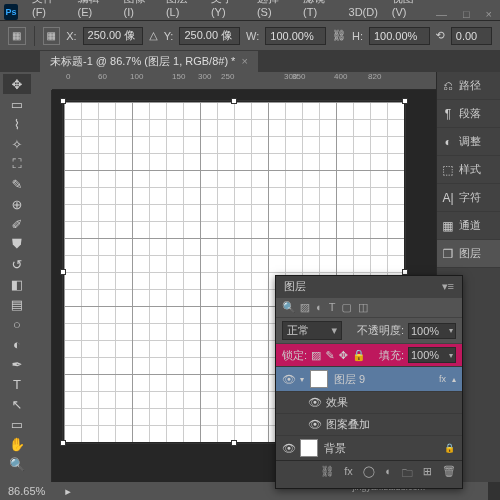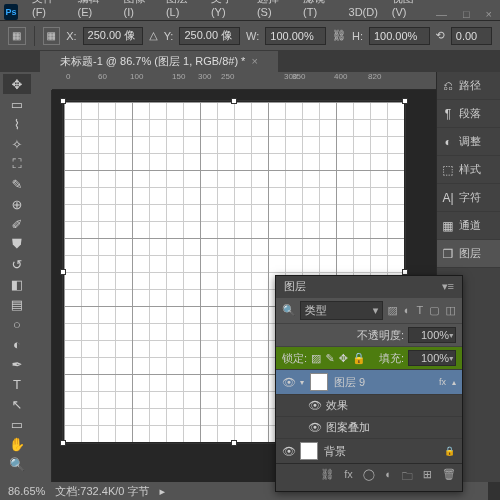--- a/index.html
+++ b/index.html
@@ -8,21 +8,21 @@
 .ps-logo{width:16px;height:16px;background:#001e36;color:#31a8ff;font-weight:bold;font-size:9px;display:flex;align-items:center;justify-content:center;border-radius:2px;margin-right:6px}
 .menu-item{padding:2px 6px;cursor:default}
 .win-controls{margin-left:auto;display:flex;gap:8px;color:#999}
 .win-controls span{padding:0 4px}
 .optbar{background:#535353;height:30px;display:flex;align-items:center;padding:0 8px;gap:6px;border-top:1px solid #2a2a2a}
 .opt-icon{width:18px;height:18px;border:1px solid #777;display:flex;align-items:center;justify-content:center;font-size:10px}
 .opt-sep{width:1px;height:20px;background:#3a3a3a;margin:0 2px}
 .opt-field{background:#454545;border:1px solid #2a2a2a;padding:2px 4px;width:62px;height:18px;color:#ddd;display:flex;align-items:center}
 .opt-label{color:#ccc}
 .tabbar{background:#3a3a3a;height:22px;display:flex;align-items:center;padding-left:40px}
-.tab{background:#535353;padding:3px 20px;font-size:10px;color:#ddd;display:flex;align-items:center;gap:6px}
+.tab{background:#535353;padding:3px 10px;font-size:10px;color:#ddd;display:flex;align-items:center;gap:6px}
 .tab-close{color:#999;cursor:default}
 .main{position:absolute;top:72px;left:0;right:0;bottom:18px;display:flex}
 .toolbox{width:34px;background:#535353;display:flex;flex-direction:column;align-items:center;padding-top:2px;gap:0}
 .tool{width:28px;height:20px;display:flex;align-items:center;justify-content:center;color:#ccc;font-size:13px;cursor:default}
 .tool.active{background:#3a3a3a}
 .canvas-area{flex:1;background:#262626;position:relative;overflow:hidden}
 .ruler-h{position:absolute;top:0;left:18px;right:0;height:18px;background:#535353;border-bottom:1px solid #2a2a2a;display:flex}
 .ruler-v{position:absolute;top:18px;left:0;width:18px;bottom:0;background:#535353;border-right:1px solid #2a2a2a}
 .ruler-corner{position:absolute;top:0;left:0;width:18px;height:18px;background:#535353}
 .ruler-tick{position:absolute;font-size:8px;color:#aaa}
@@ -36,32 +36,32 @@
 .panel-tab{padding:6px 4px;display:flex;align-items:center;gap:4px;font-size:10px;color:#ccc;cursor:default;border-bottom:1px solid #3a3a3a}
 .panel-tab.active{background:#535353}
 .panel-tab .picon{width:14px;font-size:12px;text-align:center}
 .layers-panel{position:absolute;top:275px;left:275px;width:188px;background:#535353;border:1px solid #1a1a1a;box-shadow:0 2px 8px rgba(0,0,0,.5);z-index:10}
 .lp-header{background:#424242;padding:3px 8px;display:flex;align-items:center;font-size:10px}
 .lp-header .lp-menu{margin-left:auto;color:#aaa}
 .lp-row{display:flex;align-items:center;padding:3px 6px;gap:4px;font-size:10px;border-top:1px solid #424242}
 .lp-dropdown{background:#3a3a3a;border:1px solid #2a2a2a;padding:1px 4px;flex:1;display:flex;align-items:center}
 .lp-dropdown::after{content:"▾";margin-left:auto;color:#aaa}
 .lp-icons{display:flex;gap:6px;color:#aaa;font-size:10px}
-.lp-val{background:#3a3a3a;border:1px solid #2a2a2a;padding:1px 12px;width:48px;display:flex;align-items:center}
+.lp-val{background:#3a3a3a;border:1px solid #2a2a2a;padding:1px 2px;width:48px;display:flex;align-items:center}
 .lp-val::after{content:"▾";margin-left:auto;color:#aaa;font-size:8px}
-.lp-lockrow{background:#4d7c0f}
+.lp-lockrow{background:#be185d}
 .layer-list{background:#424242;max-height:120px}
 .layer{display:flex;align-items:center;padding:3px 6px;gap:6px;font-size:10px;border-top:1px solid #3a3a3a}
 .layer.selected{background:#5a7aa0}
 .eye{width:12px;text-align:center;color:#ccc}
 .thumb{width:18px;height:18px;background:#fff;border:1px solid #888}
 .layer-sub{padding-left:32px;font-size:9px}
 .fx{margin-left:auto;color:#ccc;font-size:9px}
 .lp-footer{background:#424242;padding:4px 6px;display:flex;gap:10px;justify-content:flex-end;color:#aaa;border-top:1px solid #2a2a2a;font-size:11px}
-.statusbar{position:absolute;bottom:0;left:0;right:12px;height:18px;background:#535353;display:flex;align-items:center;padding:0 8px;font-size:10px;gap:10px;color:#ccc}
+.statusbar{position:absolute;bottom:0;left:0;right:12px;height:18px;background:#535353;display:flex;align-items:center;padding:0 8px;font-size:10px;gap:20px;color:#ccc}
 .watermark{position:absolute;bottom:22px;right:75px;color:#fff;font-size:14px;z-index:5;display:flex;align-items:center;gap:3px;opacity:.95}
 .watermark .bd{font-weight:bold;font-size:16px}
 .watermark .paw{color:#fff}
 .watermark-sub{position:absolute;bottom:8px;right:75px;color:#ddd;font-size:9px;z-index:5;opacity:.8}
 </style>
 </head>
 <body>
 
 <div class="menubar">
   <div class="ps-logo">Ps</div>
@@ -190,30 +190,30 @@
   </div>
 </div>
 
 <div class="layers-panel">
   <div class="lp-header">
     <span>图层</span>
     <span class="lp-menu">▾≡</span>
   </div>
   <div class="lp-row">
     <span>🔍</span>
-    <div class="lp-dropdown">类型</div>
     <div class="lp-icons">
       <span>▨</span>
       <span>◐</span>
       <span>T</span>
       <span>▢</span>
       <span>◫</span>
     </div>
   </div>
   <div class="lp-row">
+    <div class="lp-dropdown" style="flex:0 0 60px">正常</div>
     <span style="margin-left:auto">不透明度:</span>
     <div class="lp-val">100%</div>
   </div>
   <div class="lp-row lp-lockrow">
     <span>锁定:</span>
     <span>▨</span>
     <span>✎</span>
     <span>✥</span>
     <span>🔒</span>
     <span style="margin-left:auto">填充:</span>
@@ -257,15 +257,14 @@
 <div class="watermark">
   <span class="bd">Bai</span>
     <span class="paw">🐾</span>
     <span class="bd">du</span>
     <span>经验</span>
 </div>
 <div class="watermark-sub">jingyan.baidu.com</div>
 
 <div class="statusbar">
   <span>86.65%</span>
-  <span>文档:732.4K/0 字节</span>
   <span>▸</span>
 </div>
 
 </body></html>

